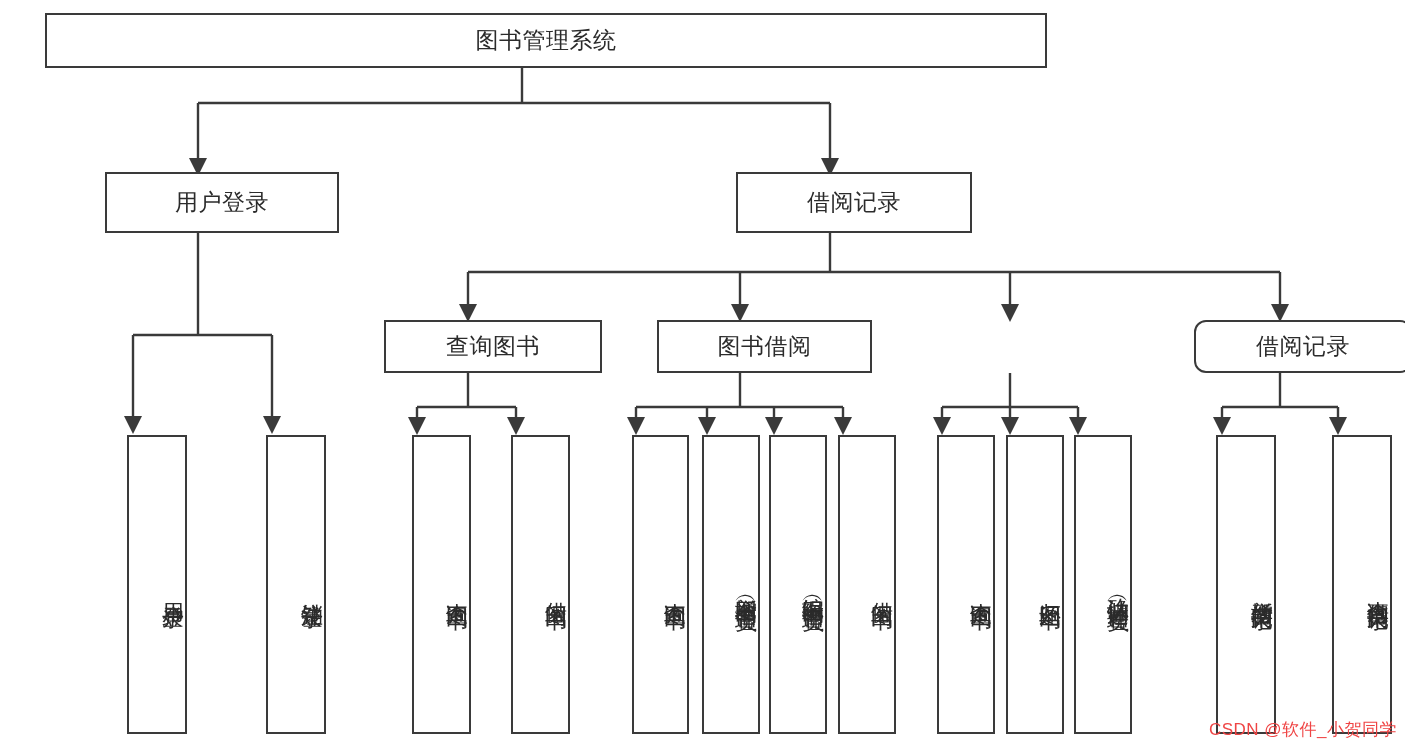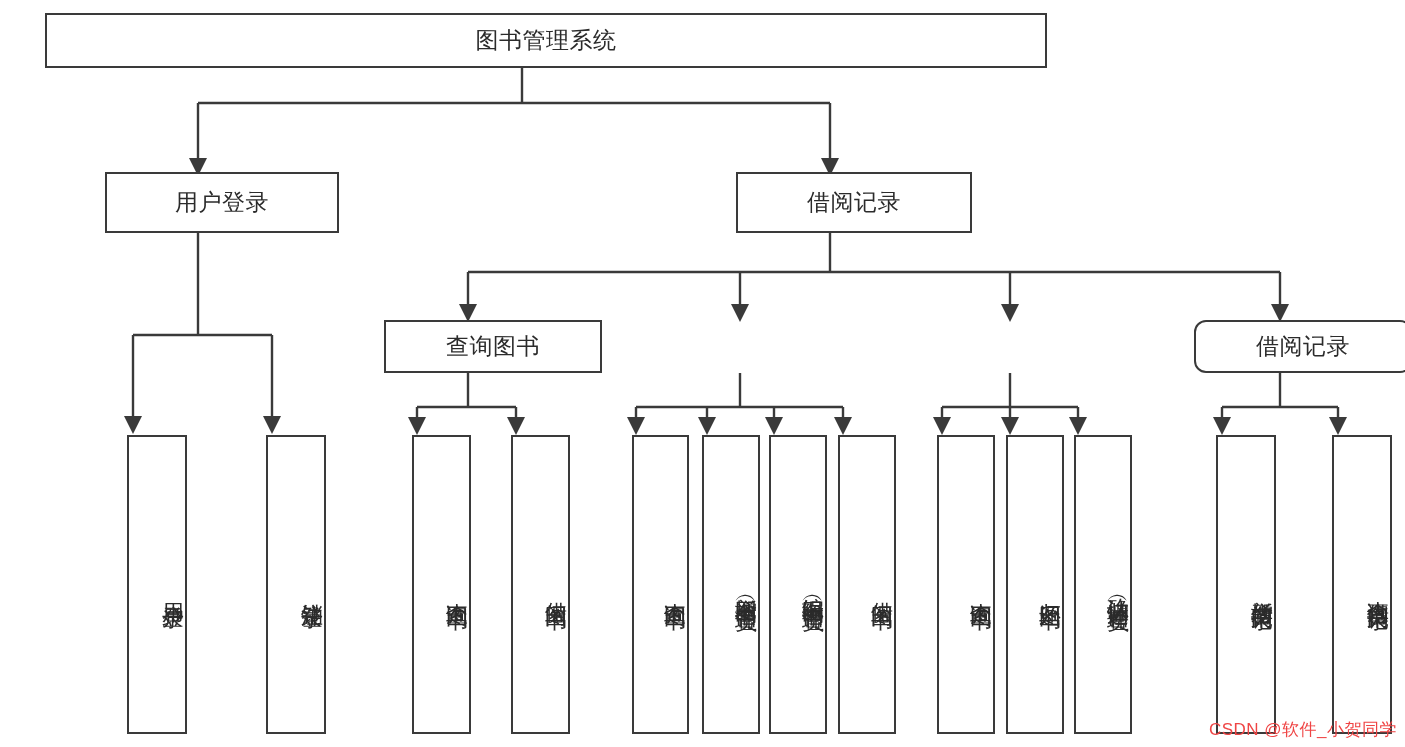--- a/index.html
+++ b/index.html
@@ -150,20 +150,23 @@
   </div>
 
   <div class="node horiz" style="left:712px; top:172px; width:236px; height:61px;">
     <span>借阅记录</span>
   </div>
 
   <div class="node horiz" style="left:360px; top:320px; width:218px; height:53px;">
     <span>查询图书</span>
   </div>
 
+  <div class="node horiz" style="left:633px; top:320px; width:215px; height:53px;">
+    <span>图书借阅</span>
+  </div>
 
 
   <div class="node horiz" style="left:1170px; top:320px; width:218px; height:53px;border-radius:12px;">
     <span>借阅记录</span>
   </div>
 
   <div class="node vert" style="left:103px; top:435px; width:60px; height:299px;">
     <span class="vlabel">用户登录</span>
   </div>
 

